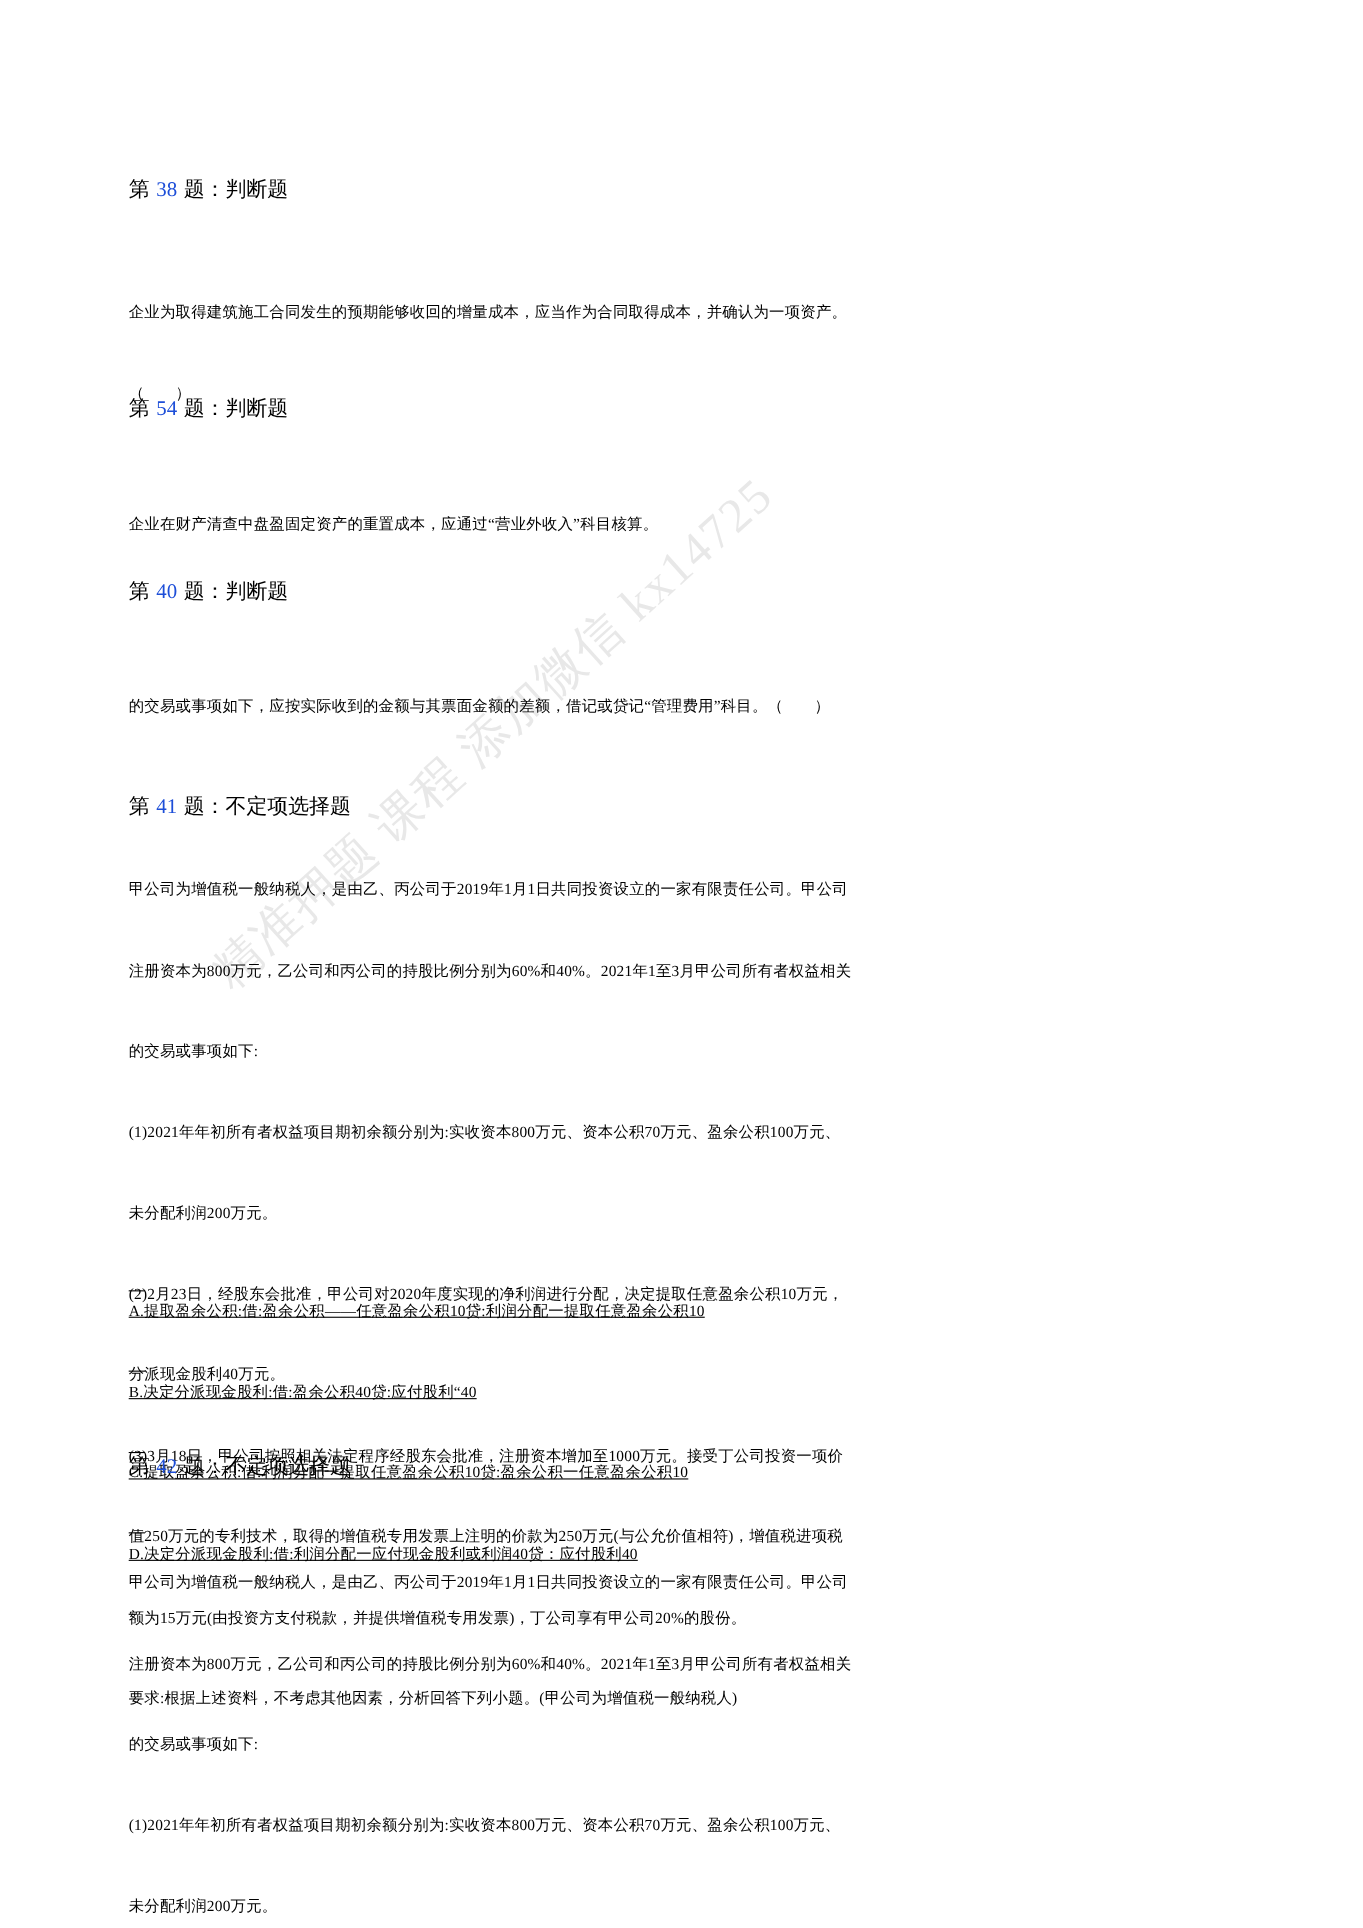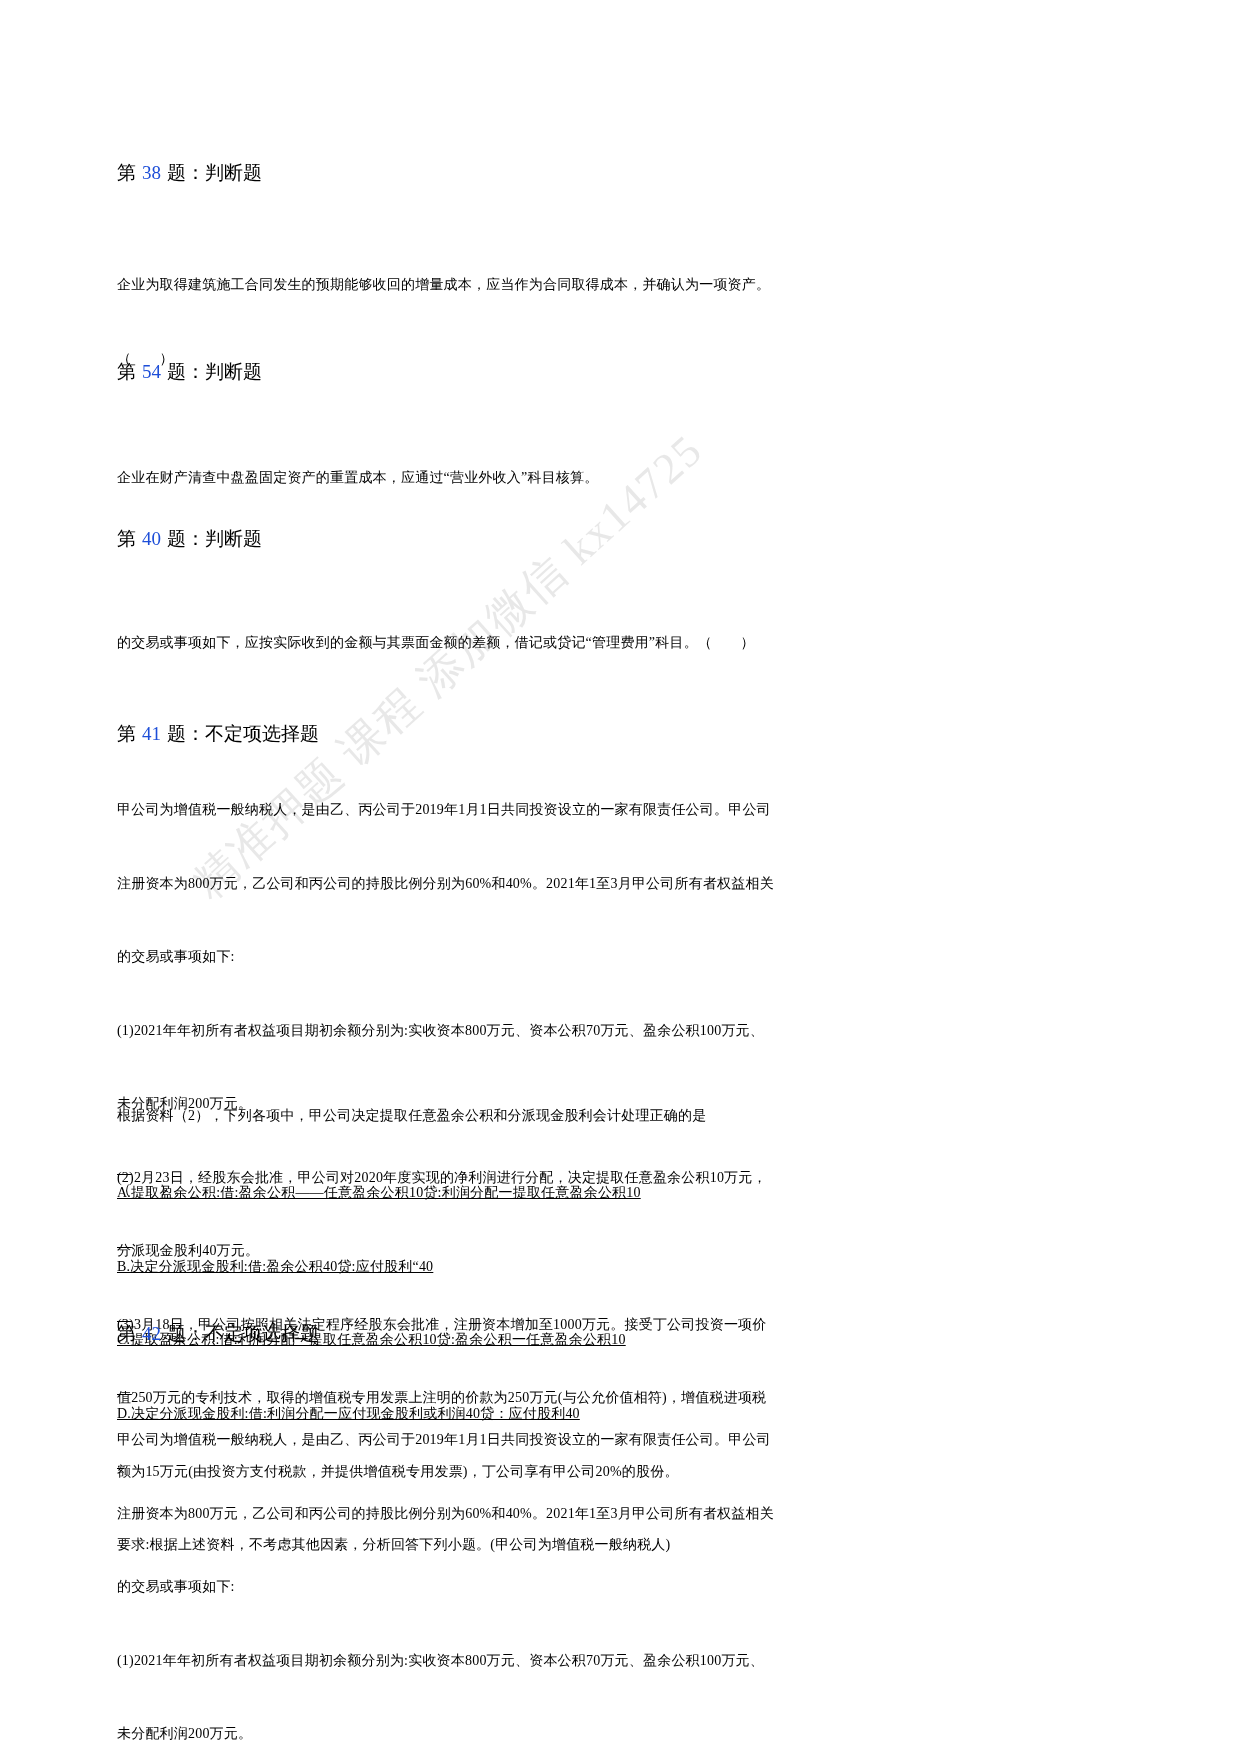--- a/index.html
+++ b/index.html
@@ -93,24 +93,20 @@
     <span class="line">的交易或事项如下:</span>
     <span class="line">(1)2021年年初所有者权益项目期初余额分别为:实收资本800万元、资本公积70万元、盈余公积100万元、</span>
     <span class="line">未分配利润200万元。</span>
     <span class="line">(2)2月23日，经股东会批准，甲公司对2020年度实现的净利润进行分配，决定提取任意盈余公积10万元，</span>
     <span class="line">分派现金股利40万元。</span>
     <span class="line">(3)3月18日，甲公司按照相关法定程序经股东会批准，注册资本增加至1000万元。接受丁公司投资一项价</span>
     <span class="line">值250万元的专利技术，取得的增值税专用发票上注明的价款为250万元(与公允价值相符)，增值税进项税</span>
     <span class="line">额为15万元(由投资方支付税款，并提供增值税专用发票)，丁公司享有甲公司20%的股份。</span>
     <span class="line">要求:根据上述资料，不考虑其他因素，分析回答下列小题。(甲公司为增值税一般纳税人)</span>
   </div>
-  <div class="para" style="top:1055px;">
-    <span class="line">根据资料（2），下列各项中，甲公司决定提取任意盈余公积和分派现金股利会计处理正确的是</span>
-    <span class="line">（　　）。</span>
-  </div>
   <div class="para" style="top:1132px;text-decoration:underline;">
     <span class="line">A.提取盈余公积:借:盈余公积——任意盈余公积10贷:利润分配一提取任意盈余公积10</span>
     <span class="line">B.决定分派现金股利:借:盈余公积40贷:应付股利“40</span>
     <span class="line">C.提取盈余公积:借:利润分配一提取任意盈余公积10贷:盈余公积一任意盈余公积10</span>
     <span class="line">D.决定分派现金股利:借:利润分配一应付现金股利或利润40贷：应付股利40</span>
   </div>
 
   <div class="q-header" style="top:1322px;">
     <span>第</span><span class="q-num">42</span><span>题：不定项选择题</span>
   </div>

